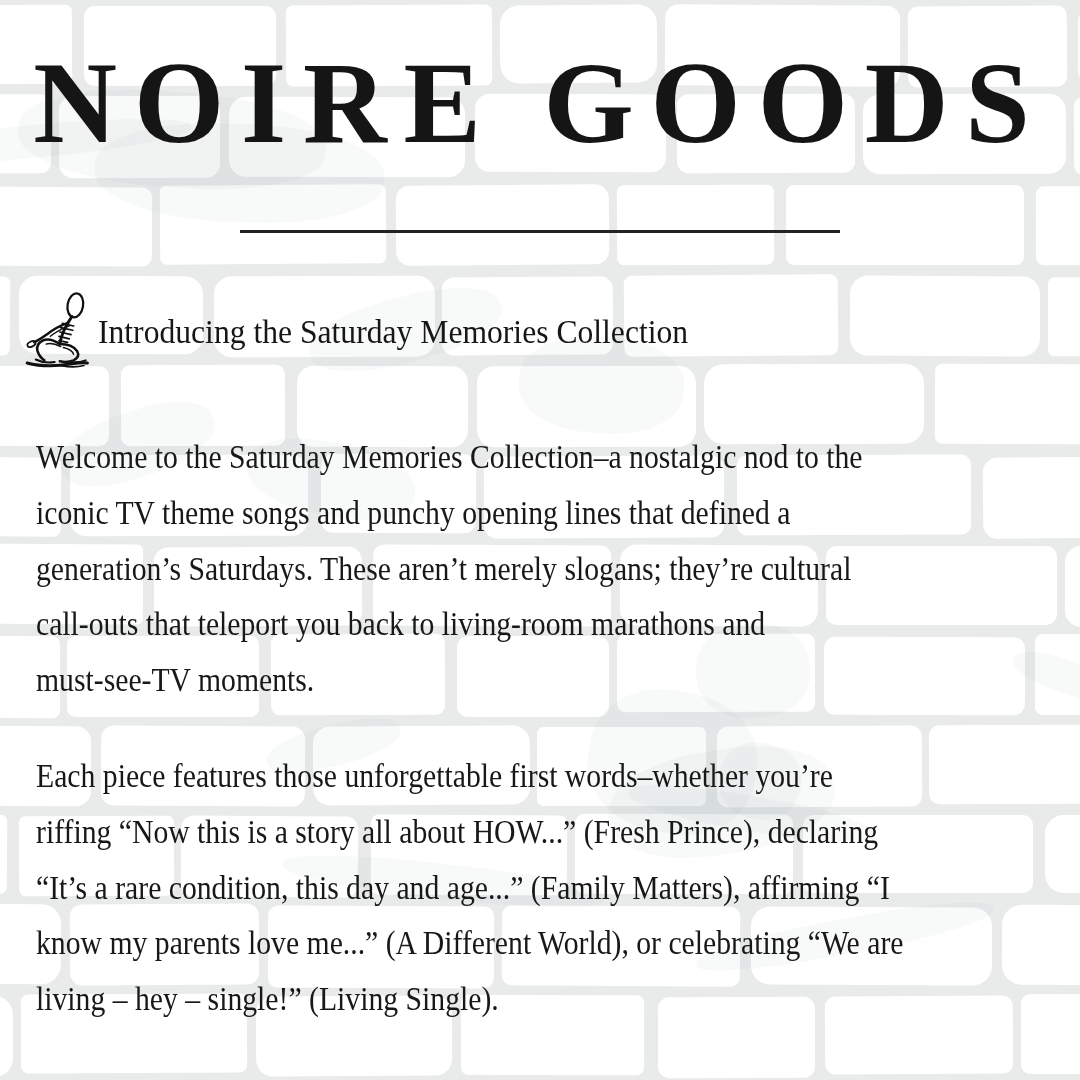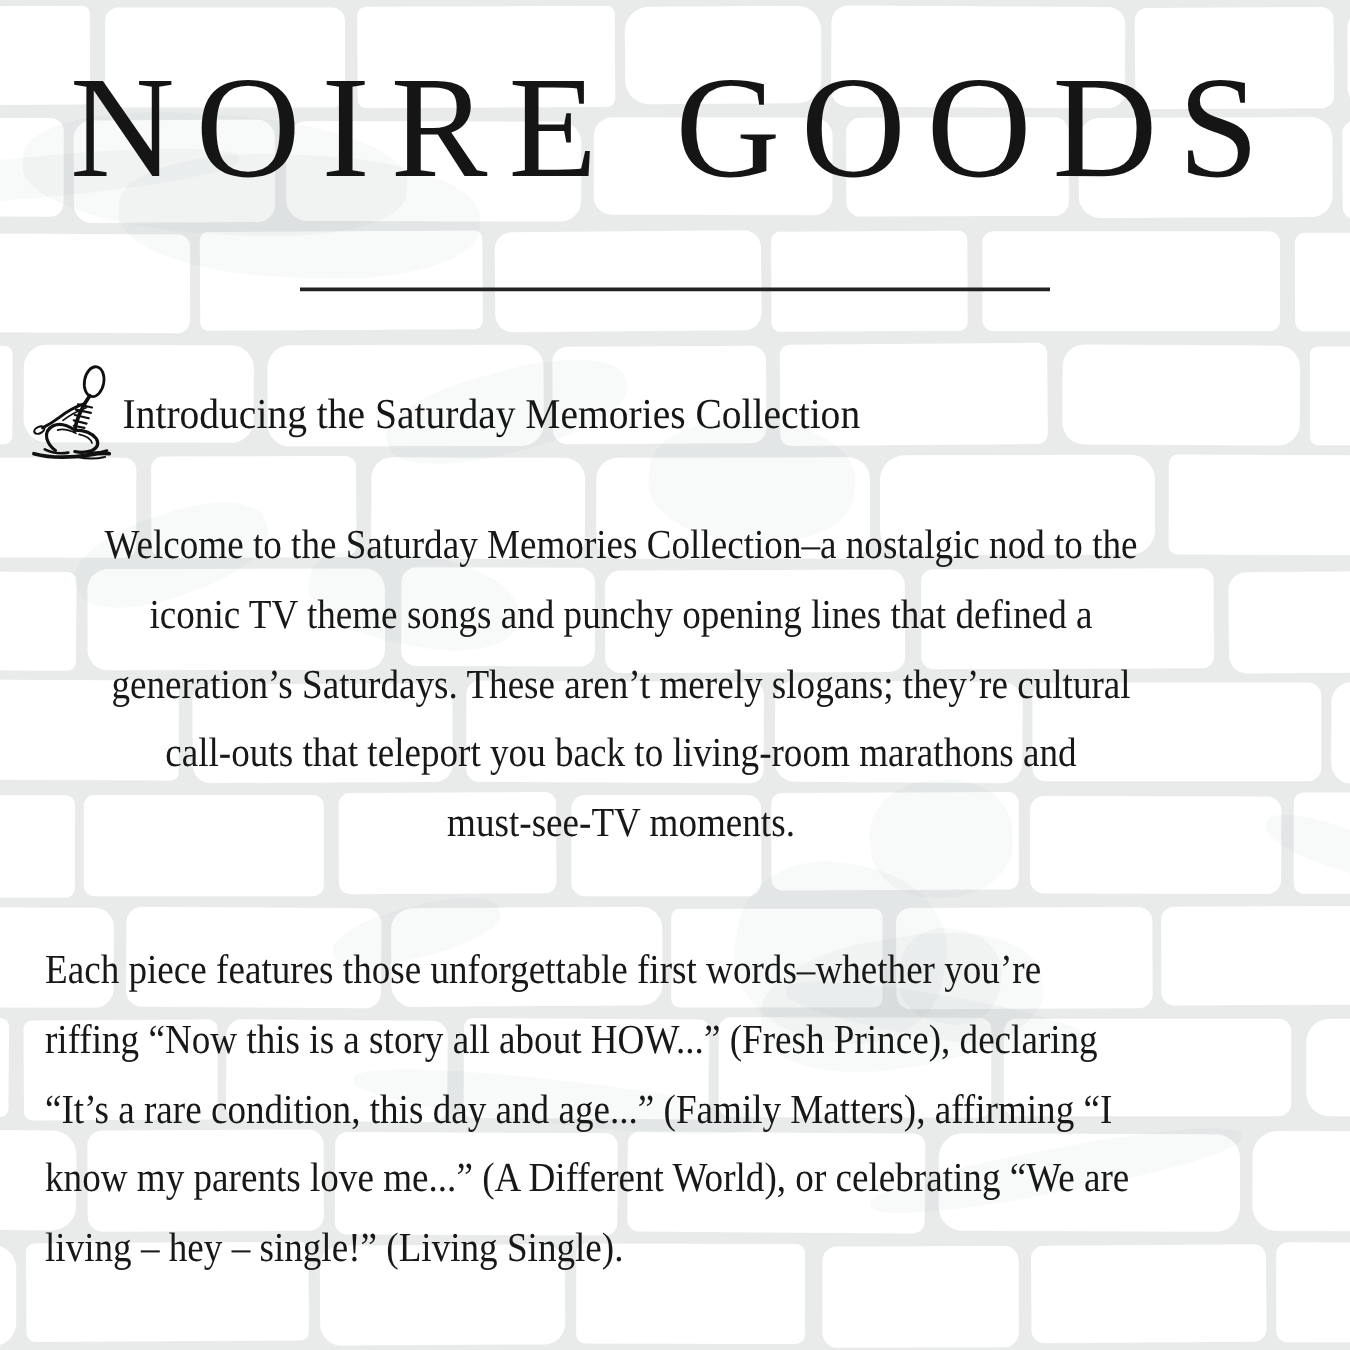--- a/index.html
+++ b/index.html
@@ -30,21 +30,21 @@
   
   .content { position: absolute; inset: 0; z-index: 1; }
 
   .brand-title {
     position: absolute;
     top: 45px;
     left: 0;
     right: 0;
     margin: 0;
     text-align: center;
-    font-weight: normal;
+    font-weight: bold;
     font-size: 116px;
     line-height: 116px;
     letter-spacing: 0.145em;
     white-space: nowrap;
     color: #151515;
   }
   .divider {
     position: absolute;
     top: 230px;
     left: 240px;
@@ -77,21 +77,21 @@
     font-size: 33px;
     color: #181818;
   }
   .para .line {
     height: 55.8px;
     line-height: 55.8px;
     white-space: nowrap;
     transform: scaleX(0.9);
     transform-origin: left center;
   }
-  .p1 { top: 409px; text-align: center; }
+  .p1 { top: 430px; }
   .p2 { top: 749px; }
   .skel { stroke: #101010; fill: none; stroke-linecap: round; stroke-linejoin: round; }
 </style>
 </head>
 <body>
 
 <div class="canvas">
 
   <div class="bricks" id="brick-layer">
       <div class="brick" style="left: -92.3964px; top: 4.79918px; width: 163.951px; height: 79.3784px; border-radius: 6.36143px; transform: rotate(-0.272839deg);"></div>

